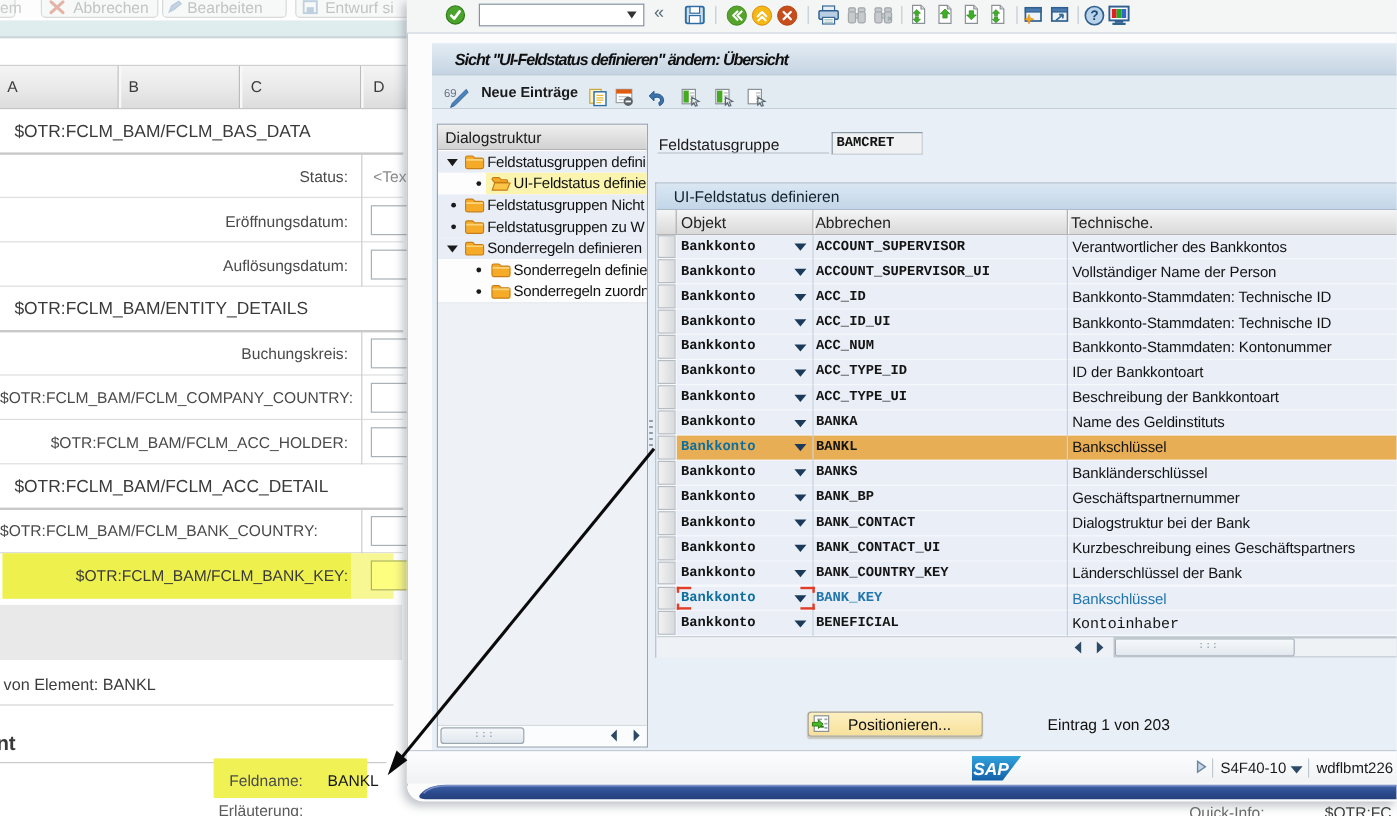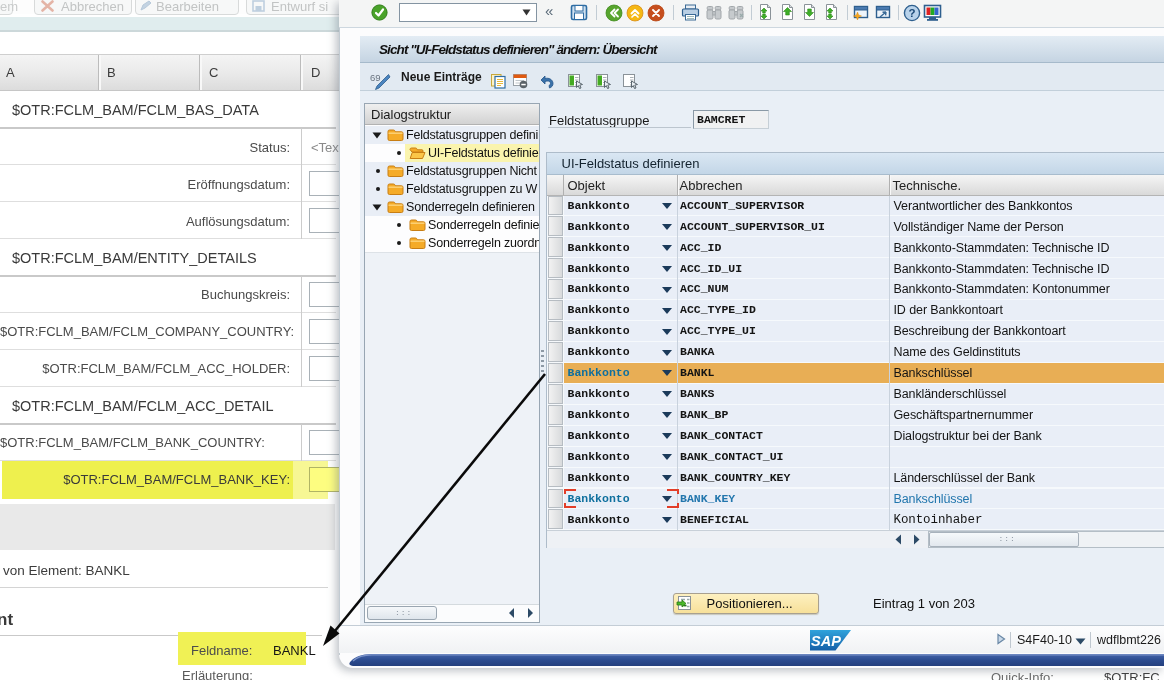--- a/index.html
+++ b/index.html
@@ -532,20 +532,21 @@
 <div class="abs tdesc" style="left:347px;top:275.9px;color:#141414;">Dialogstruktur bei der Bank</div>
 <div class="abs" style="left:17px;top:293.7px;width:601.5px;height:19.9px;background:#e9eef7;"></div>
 <div class="abs" style="left:1px;top:293.7px;width:15px;height:19.9px;background:linear-gradient(90deg,#f2f2f2,#d8dadc);border:1px solid #b6bcc2;box-sizing:border-box;"></div>
 <div class="abs mono tcell" style="left:21px;top:296.9px;color:#141414;">Bankkonto</div>
 <div class="abs" style="left:114px;top:300.2px;width:12px;height:8px;">
         <svg width="12" height="8">
           <path d="M1 1 L11 1 L6 7 Z" fill="#1b3a5a"></path>
         </svg>
       </div>
 <div class="abs mono tcell" style="left:133.5px;top:296.9px;color:#141414;">BANK_CONTACT_UI</div>
+<div class="abs tdesc" style="left:347px;top:296.9px;color:#141414;">Kurzbeschreibung eines Geschäftspartners</div>
 <div class="abs" style="left:17px;top:314.6px;width:601.5px;height:19.9px;background:#e9eef7;"></div>
 <div class="abs" style="left:1px;top:314.6px;width:15px;height:19.9px;background:linear-gradient(90deg,#f2f2f2,#d8dadc);border:1px solid #b6bcc2;box-sizing:border-box;"></div>
 <div class="abs mono tcell" style="left:21px;top:317.8px;color:#141414;">Bankkonto</div>
 <div class="abs" style="left:114px;top:321.1px;width:12px;height:8px;">
         <svg width="12" height="8">
           <path d="M1 1 L11 1 L6 7 Z" fill="#1b3a5a"></path>
         </svg>
       </div>
 <div class="abs mono tcell" style="left:133.5px;top:317.8px;color:#141414;">BANK_COUNTRY_KEY</div>
 <div class="abs tdesc" style="left:347px;top:317.8px;color:#141414;">Länderschlüssel der Bank</div>

